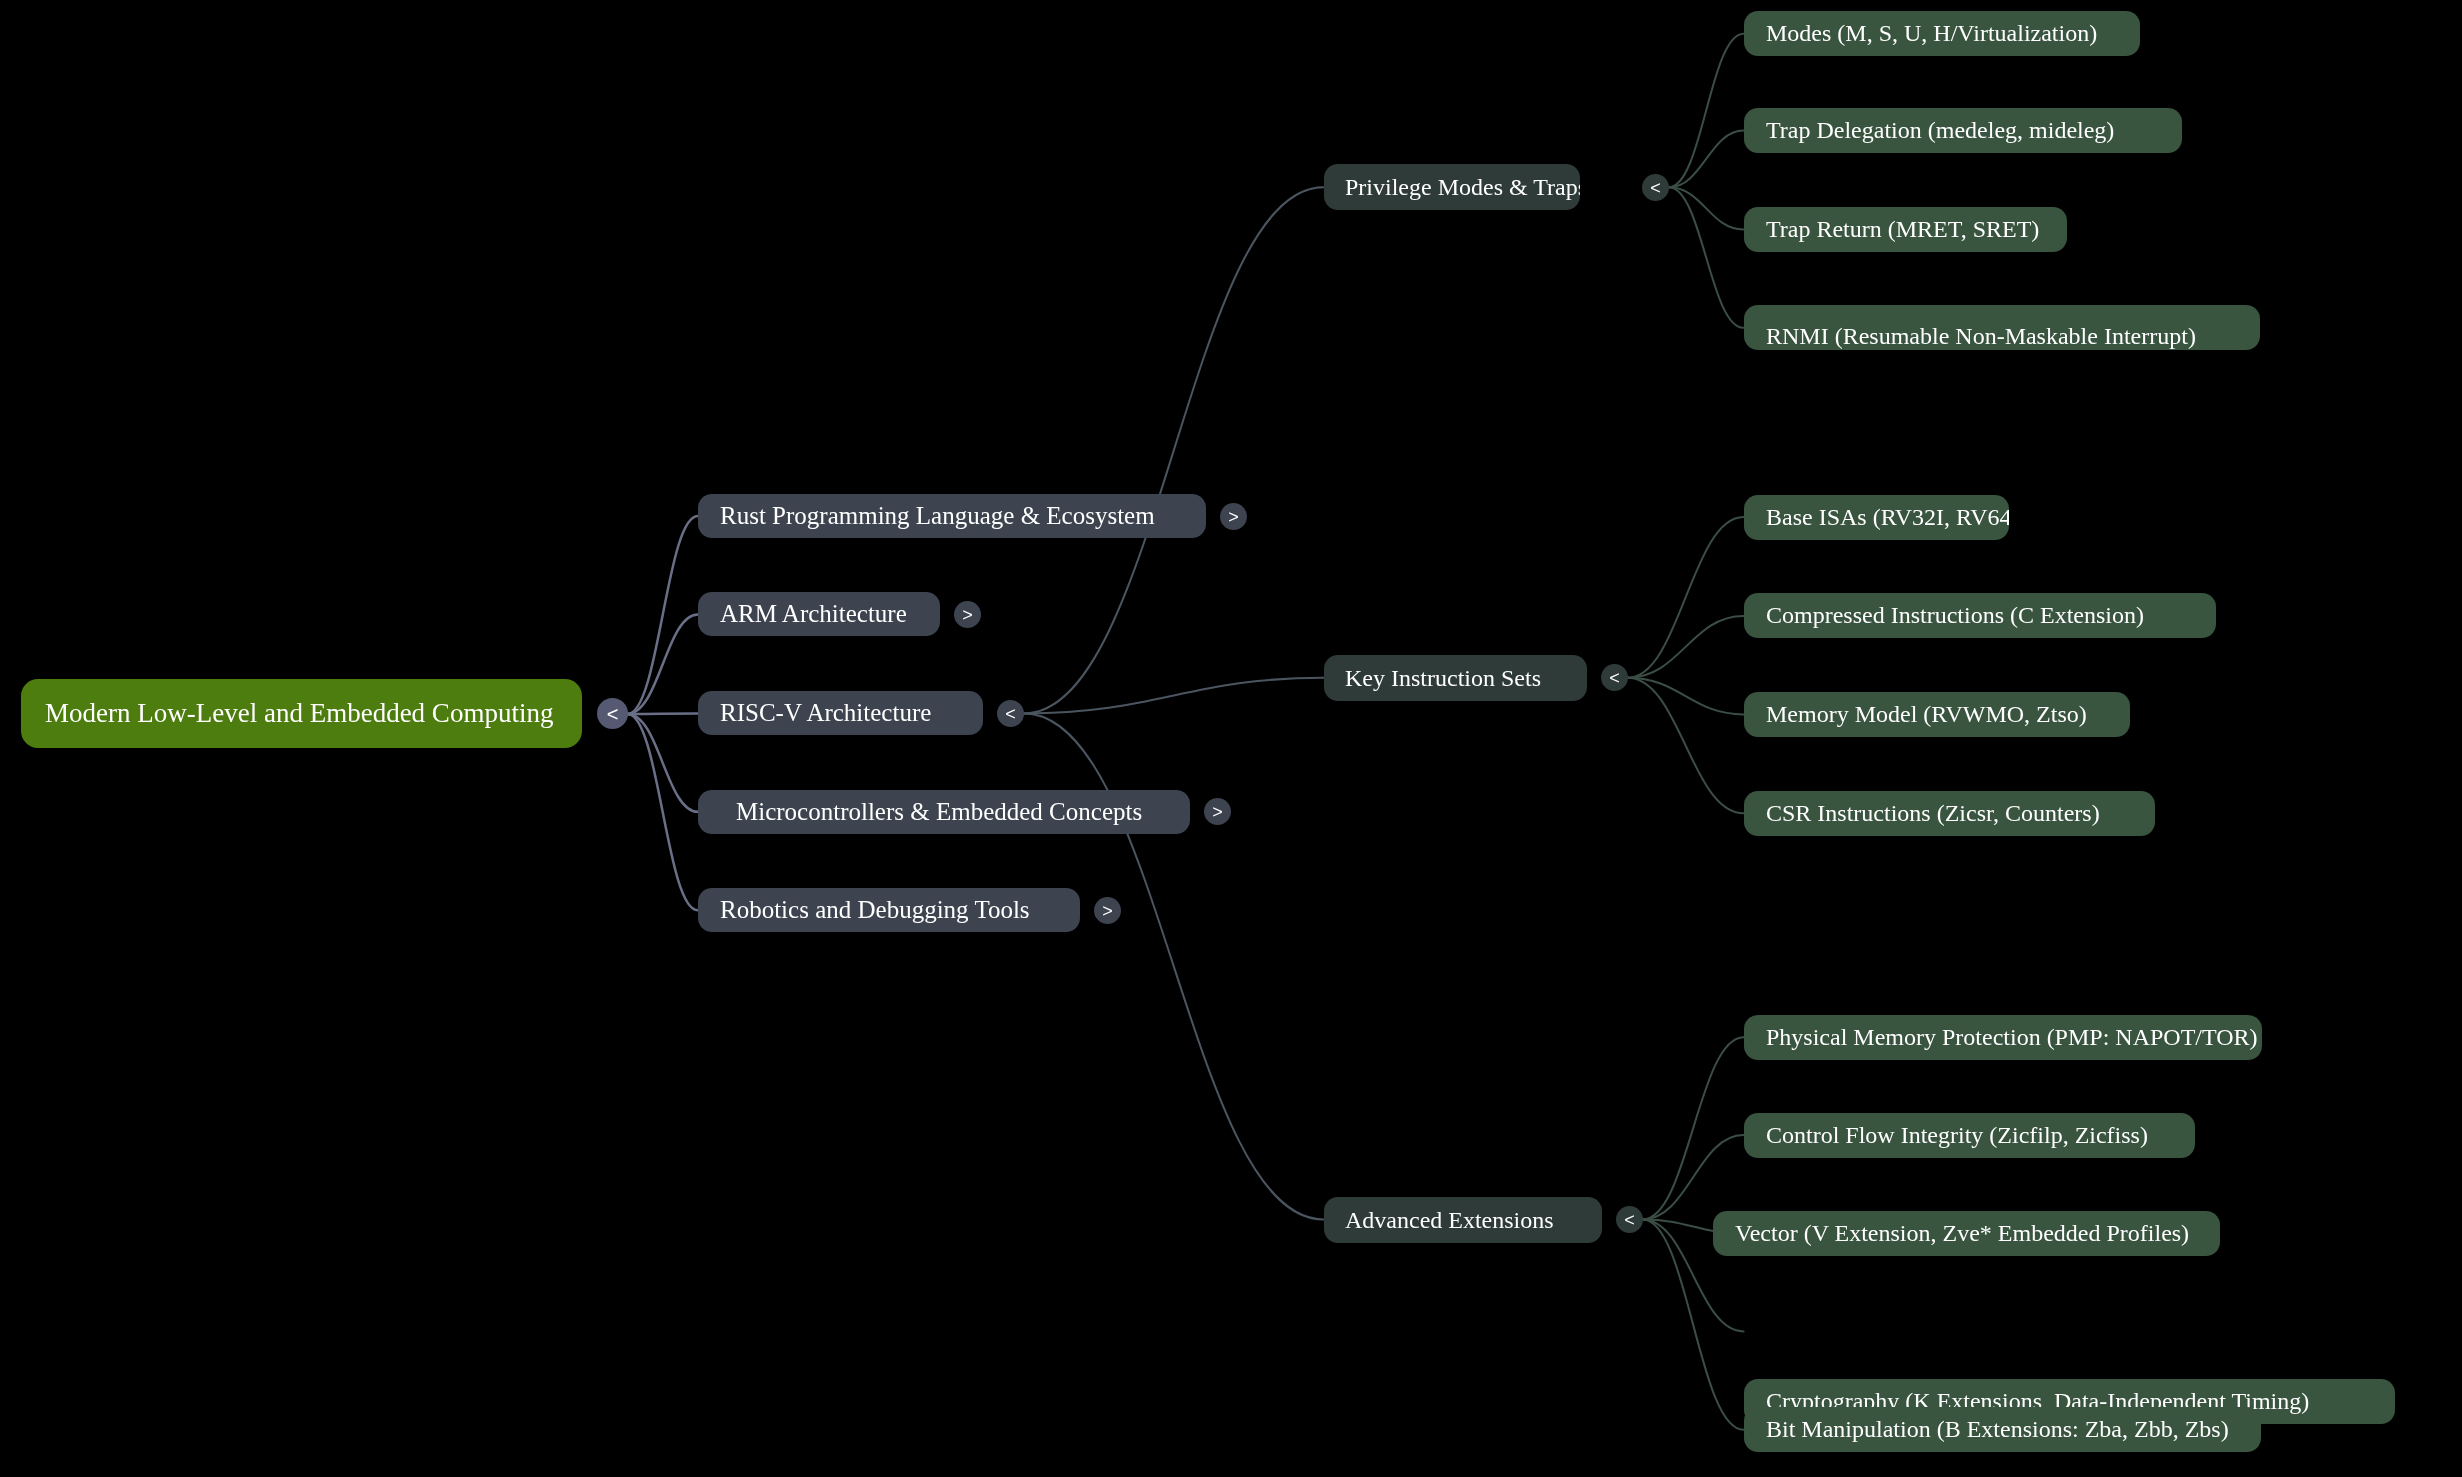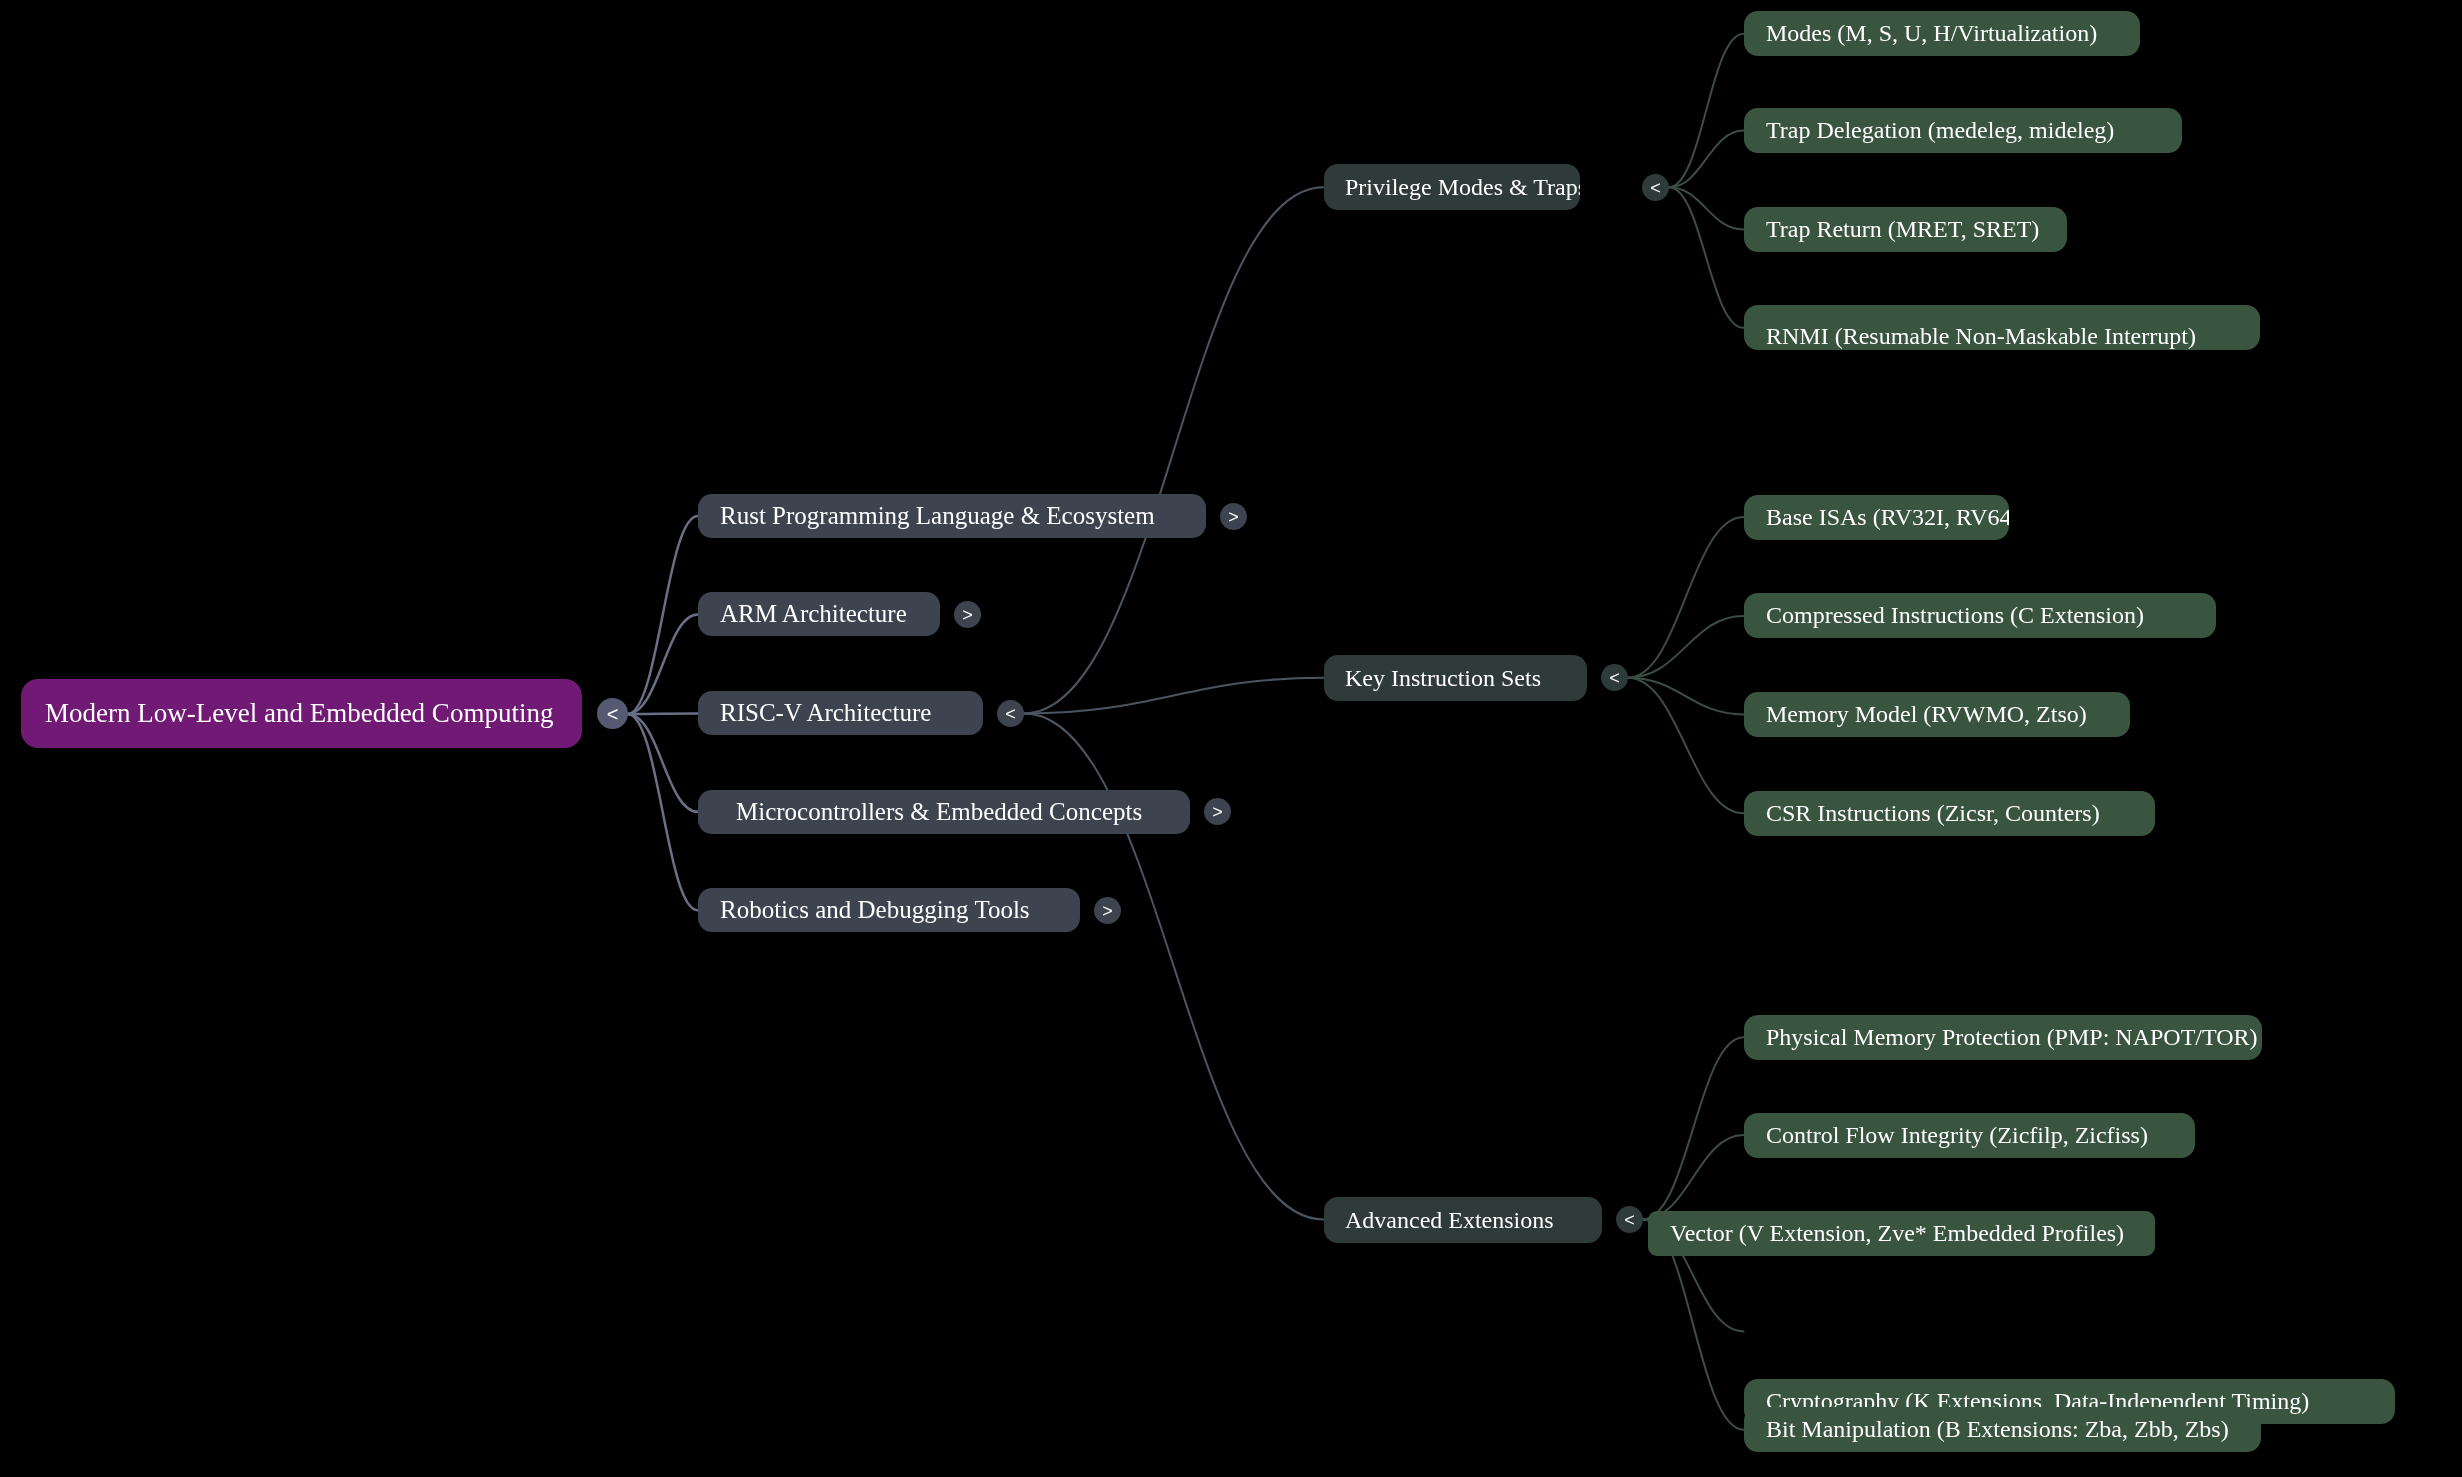--- a/index.html
+++ b/index.html
@@ -34,21 +34,21 @@
     border-radius: 14px;
     color: #ffffff;
     z-index: 2;
     white-space: nowrap;
     overflow: hidden;
   }
   .node .label {
     display: block;
   }
   .node.root {
-    background: #701a75;
+    background: #4d7c0f;
     border-radius: 17px;
     padding-left: 24px;
     font-size: 27px;
   }
   .node.lvl1 {
     background: #3d4450;
     padding-left: 22px;
     font-size: 25px;
   }
   .node.lvl2 {
@@ -179,21 +179,21 @@
     </div>
     <div class="node lvl3" style="left: 1744px; top: 791px; width: 411px; height: 45px;">
       <span class="label">CSR Instructions (Zicsr, Counters)</span>
     </div>
     <div class="node lvl3" style="left: 1744px; top: 1015px; width: 518px; height: 45px;">
       <span class="label">Physical Memory Protection (PMP: NAPOT/TOR)</span>
     </div>
     <div class="node lvl3" style="left: 1744px; top: 1113px; width: 451px; height: 45px;">
       <span class="label">Control Flow Integrity (Zicfilp, Zicfiss)</span>
     </div>
-    <div class="node lvl3" style="left: 1648px; top: 1211px; width: 507px; height: 45px; border-radius: 9px;">
+    <div class="node lvl3" style="left: 1713px; top: 1211px; width: 507px; height: 45px;">
       <span class="label">Vector (V Extension, Zve* Embedded Profiles)</span>
     </div>
     <div class="node lvl3" style="left: 1744px; top: 1379px; width: 651px; height: 45px;">
       <span class="label">Cryptography (K Extensions, Data-Independent Timing)</span>
     </div>
     <div class="node lvl3" style="left: 1744px; top: 1407px; width: 517px; height: 45px;">
       <span class="label">Bit Manipulation (B Extensions: Zba, Zbb, Zbs)</span>
     </div>
   </div>
 

